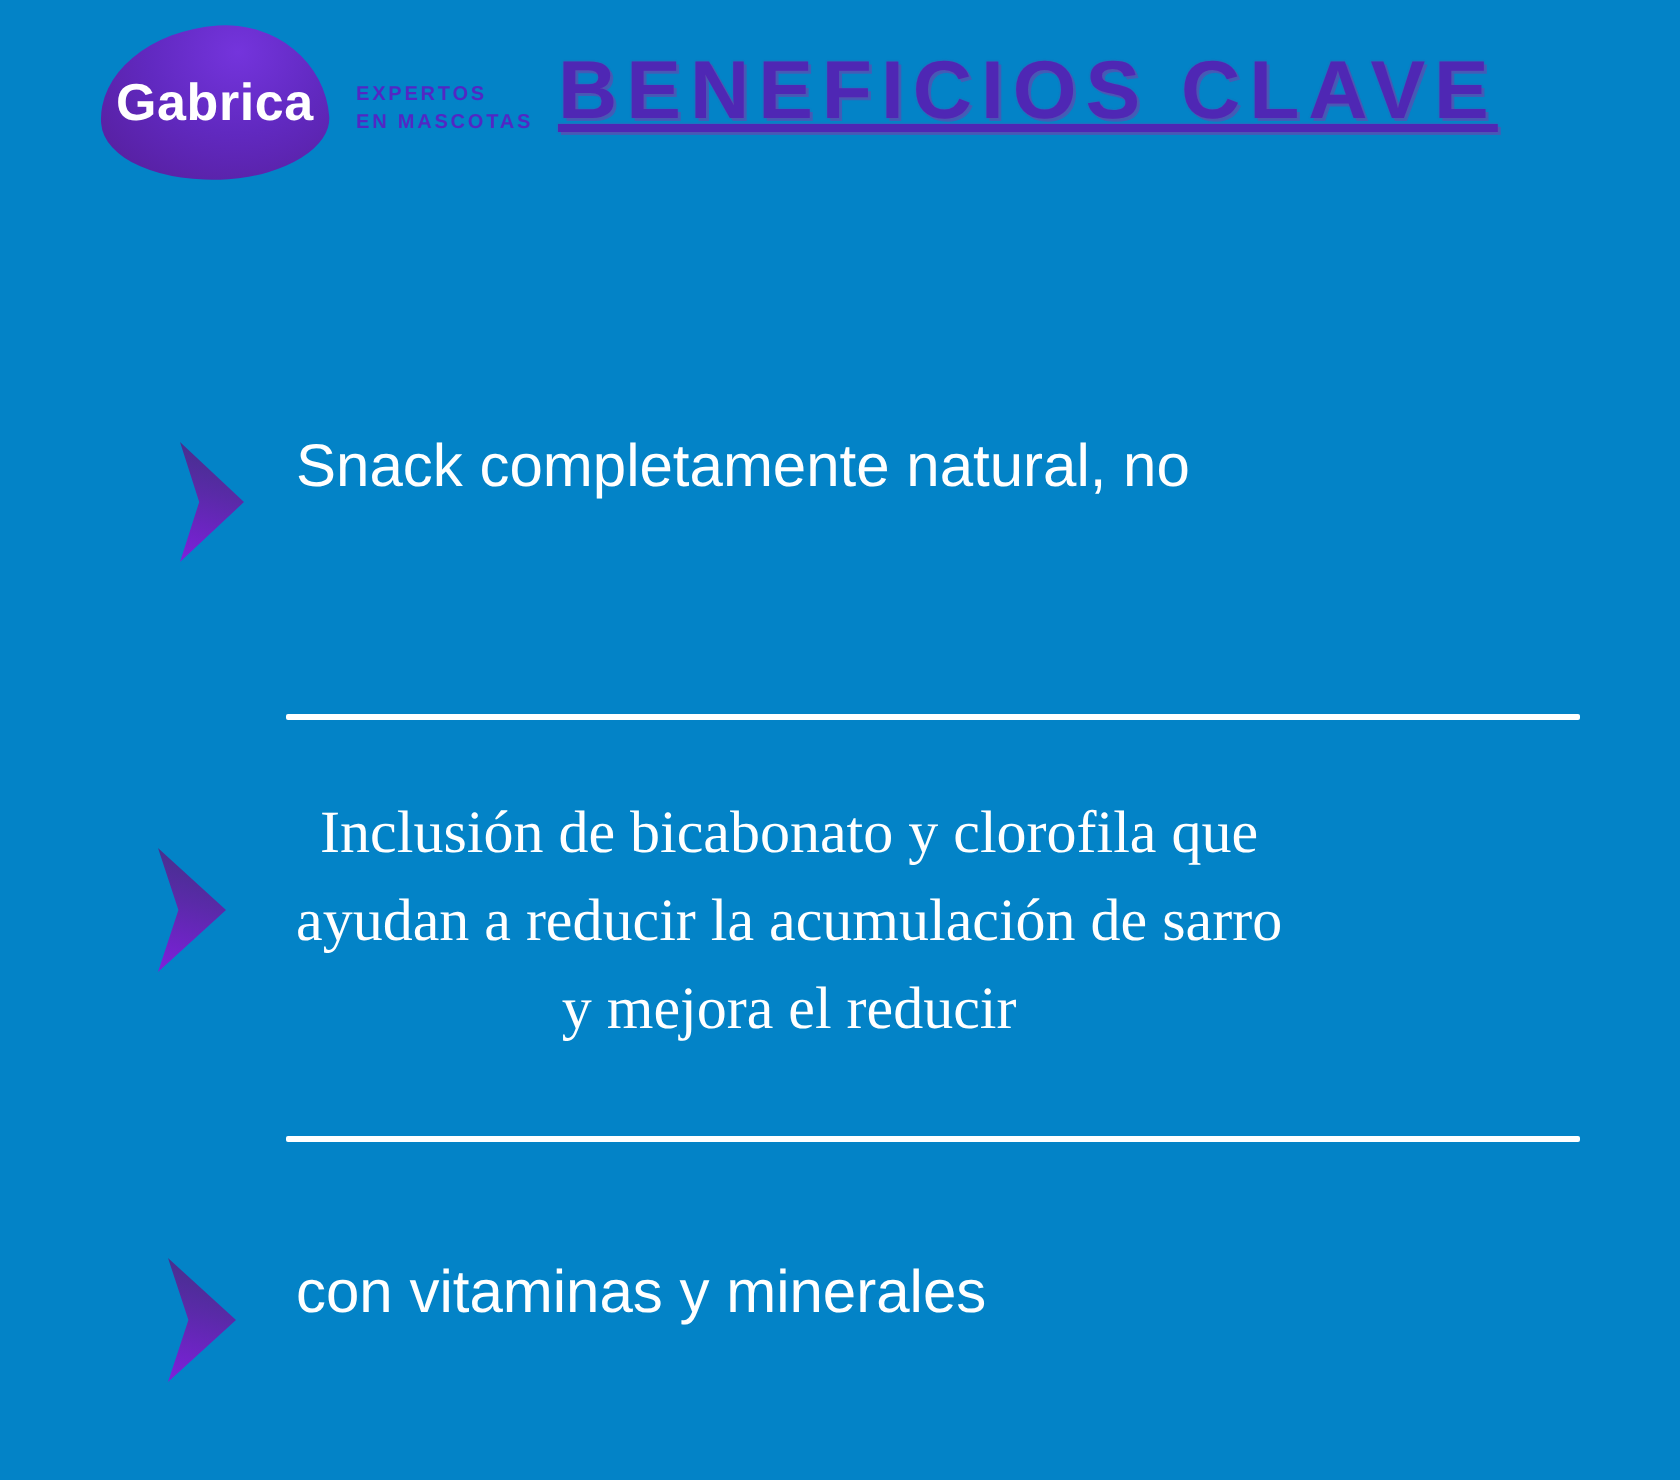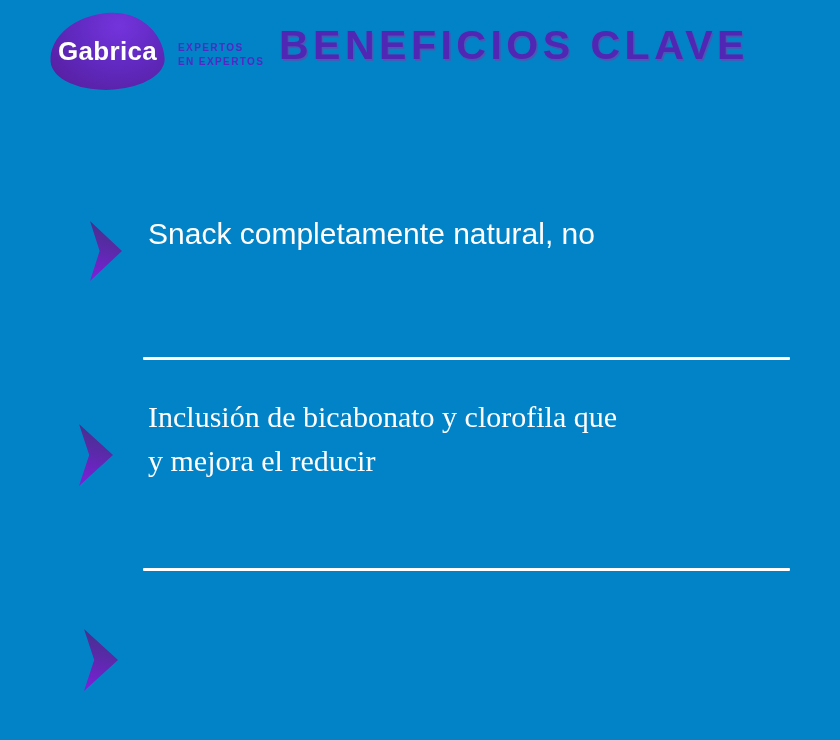--- a/index.html
+++ b/index.html
@@ -25,38 +25,39 @@
     position:absolute; left:178px; top:41px;
     color:#5227c4; font-size:10px; font-weight:700;
     letter-spacing:1.4px; line-height:13.5px; white-space:nowrap;
   }
   .tagline span { display:block; }
   .page-title {
     position:absolute; left:279px; top:22px;
     font-size:41px; font-weight:900; letter-spacing:4.5px;
     color:#4f27b4; white-space:nowrap;
     text-shadow:1.5px 1.5px 0 rgba(168,31,158,0.38), 0 0 1px rgba(168,31,158,0.45);
+    text-decoration:underline;
   }
 
   
   .arrow {
     position:absolute;
     background:linear-gradient(195deg, #44308c 8%, #5a2aa8 45%, #7b20d8 95%);
     clip-path:polygon(0% 0%, 100% 50%, 0% 100%, 30% 50%);
   }
   .arrow-1 { left:90px; top:221px; width:32px; height:60px; }
   .arrow-2 { left:79px; top:424px; width:34px; height:62px; }
   .arrow-3 { left:84px; top:629px; width:34px; height:62px; }
 
   .benefit-text {
     position:absolute; left:148px;
     color:#ffffff; font-size:30px; line-height:44px;
     font-weight:400;
   }
-  .benefit-text span { display:block; white-space:nowrap; }
+  .benefit-text span { display:block; white-space:nowrap;text-align:center; }
   .benefit-1 { top:212px; }
   .benefit-2 { top:395px;font-family:Liberation Serif, serif; }
   .benefit-3 { top:625px; }
 
   .divider {
     position:absolute; left:143px; width:647px; height:3px;
     background:#ffffff; border-radius:1px;
   }
   .divider-1 { top:357px; }
   .divider-2 { top:568px; }
@@ -65,37 +66,39 @@
 <body>
 
 <div class="canvas">
 
   <div class="logo-blob">
     <span class="brand-name">Gabrica</span>
   </div>
 
   <div class="tagline">
     <span>EXPERTOS</span>
-    <span>EN EXPERTOS</span>
+    <span>EN MASCOTAS</span>
   </div>
 
   <div class="page-title">BENEFICIOS CLAVE</div>
 
   <div class="arrow arrow-1"></div>
   <div class="benefit-text benefit-1">
     <span>Snack completamente natural, no</span>
   </div>
 
   <div class="divider divider-1"></div>
 
   <div class="arrow arrow-2"></div>
   <div class="benefit-text benefit-2">
     <span>Inclusión de bicabonato y clorofila que</span>
+    <span>ayudan a reducir la acumulación de sarro</span>
     <span>y mejora el reducir</span>
   </div>
 
   <div class="divider divider-2"></div>
 
   <div class="arrow arrow-3"></div>
   <div class="benefit-text benefit-3">
+    <span>con vitaminas y minerales</span>
   </div>
 
 </div>
 
 </body></html>

